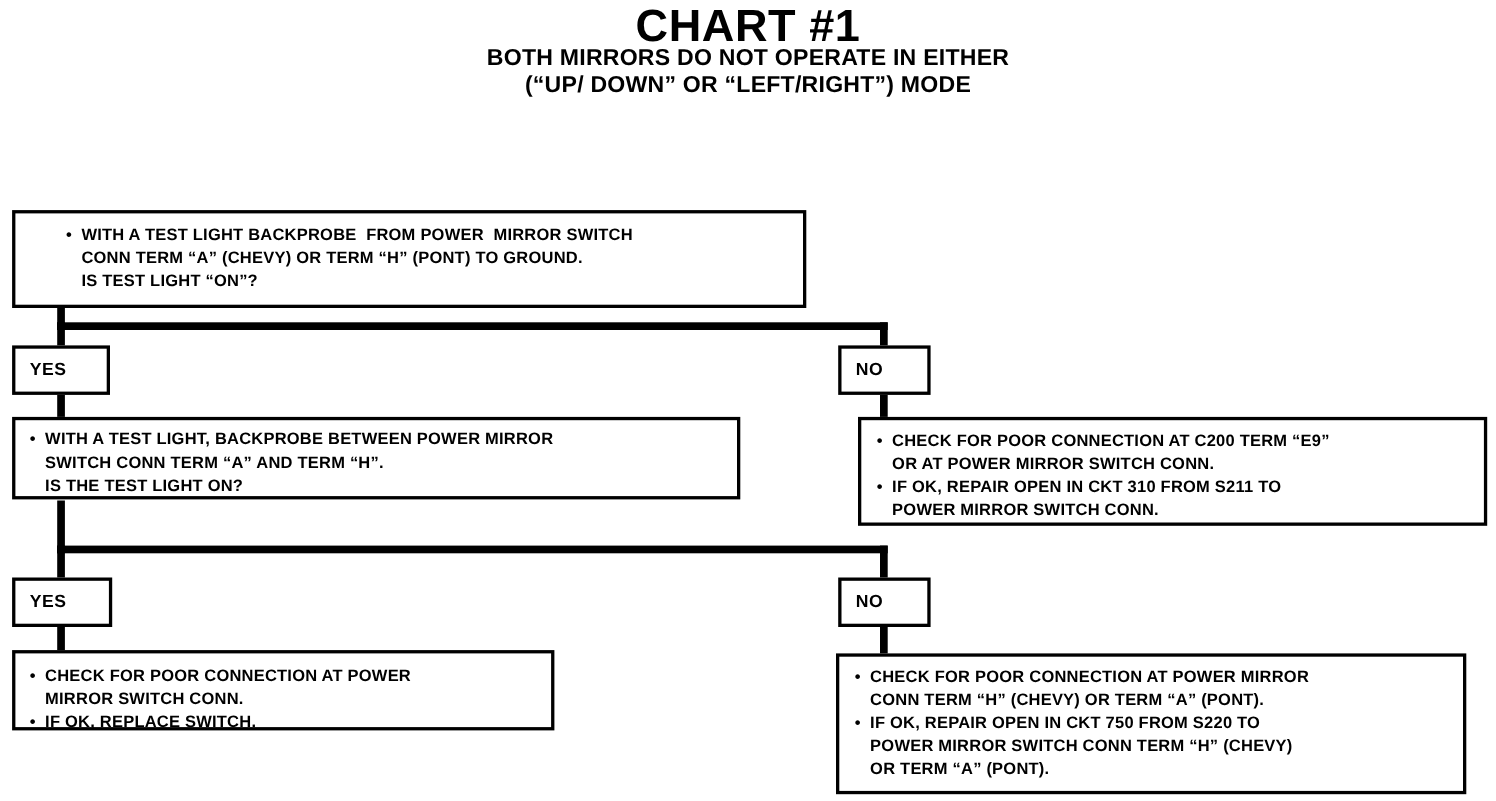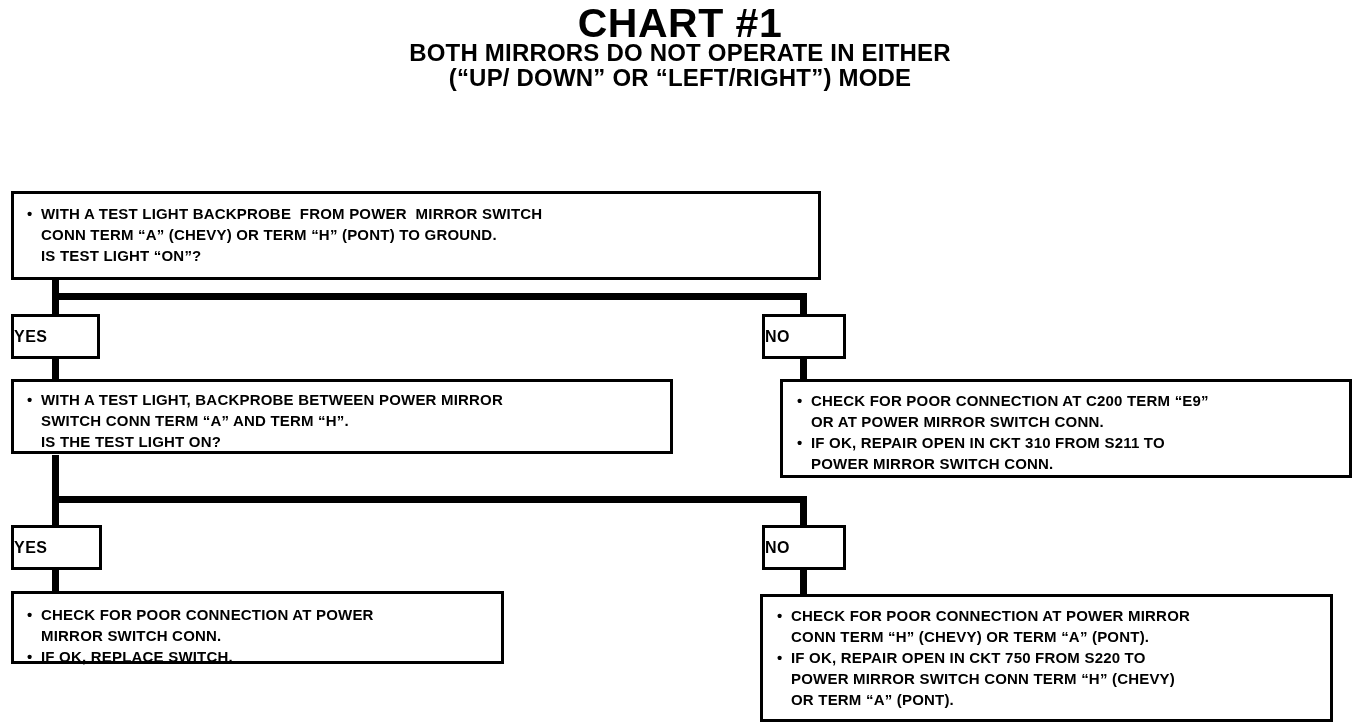--- a/index.html
+++ b/index.html
@@ -30,21 +30,21 @@
     text-align: center;
   }
   .title-main {
     font-size: 41px;
     font-weight: bold;
     letter-spacing: 0.5px;
     line-height: 34px;
     white-space: pre;
   }
   .title-sub {
-    font-size: 24px;
+    font-size: 21px;
     font-weight: bold;
     letter-spacing: 0.2px;
     line-height: 25px;
     white-space: pre;
   }
 
   
   .node {
     position: absolute;
     box-sizing: border-box;
@@ -83,31 +83,32 @@
     box-sizing: border-box;
     border: 3px solid #000000;
     background: #ffffff;
     display: flex;
     align-items: center;
   }
   .decision-label {
     font-size: 16px;
     font-weight: bold;
     letter-spacing: 0.5px;
+    padding-left: 13px;
     white-space: pre;
   }
 
   
   .conn {
     position: absolute;
     background: #000000;
   }
 
   
-  #box-q1        { left: 11px;  top: 191px; width: 810px; height: 89px; }
+  #box-q1        { left: 11px;  top: 191px; width: 722px; height: 89px; padding-left: 33px; }
   #box-q1 .pad   { padding: 9px 0 0 13px; }
 
   #box-q2        { left: 11px;  top: 379px; width: 662px; height: 75px; }
   #box-q2 .pad   { padding: 7px 0 0 13px; }
 
   #box-no1       { left: 780px; top: 379px; width: 572px; height: 99px; }
   #box-no1 .pad  { padding: 8px 0 0 14px; }
 
   #box-yes2      { left: 11px;  top: 591px; width: 493px; height: 73px; }
   #box-yes2 .pad { padding: 10px 0 0 13px; }

